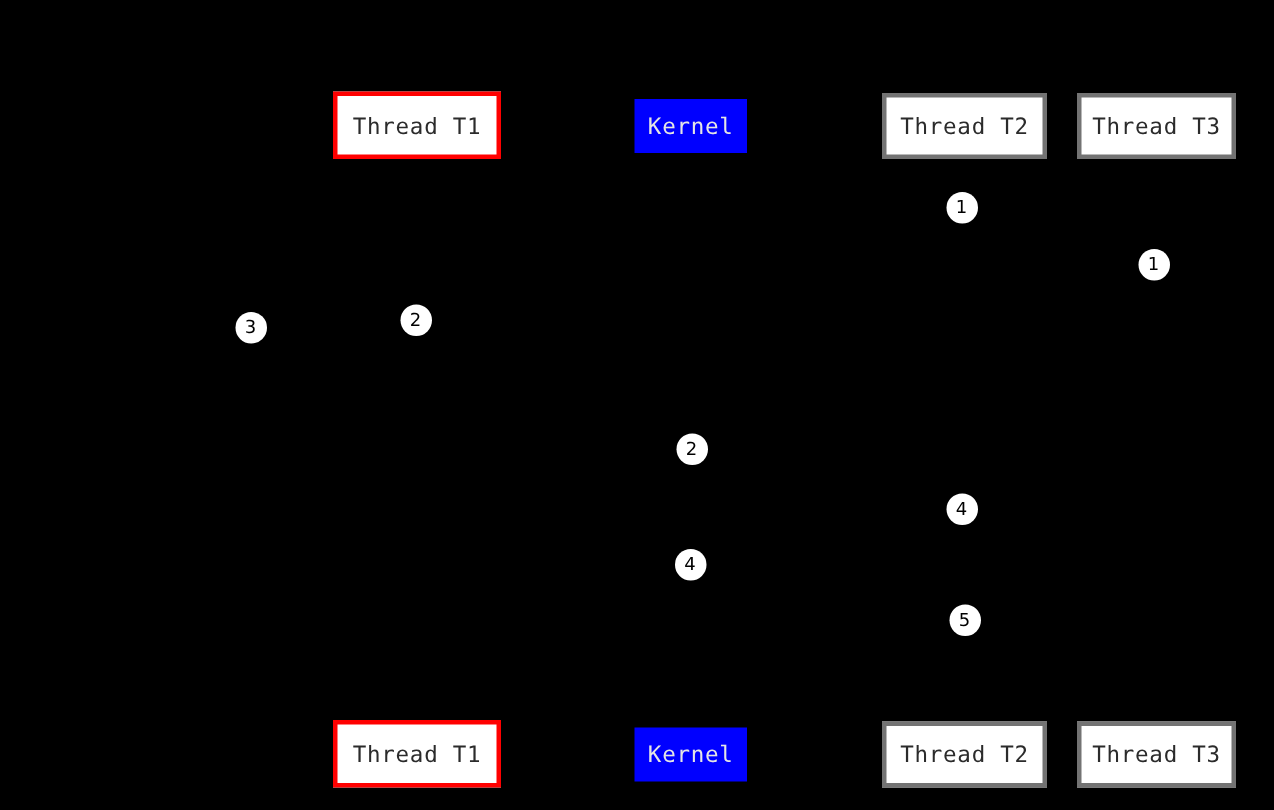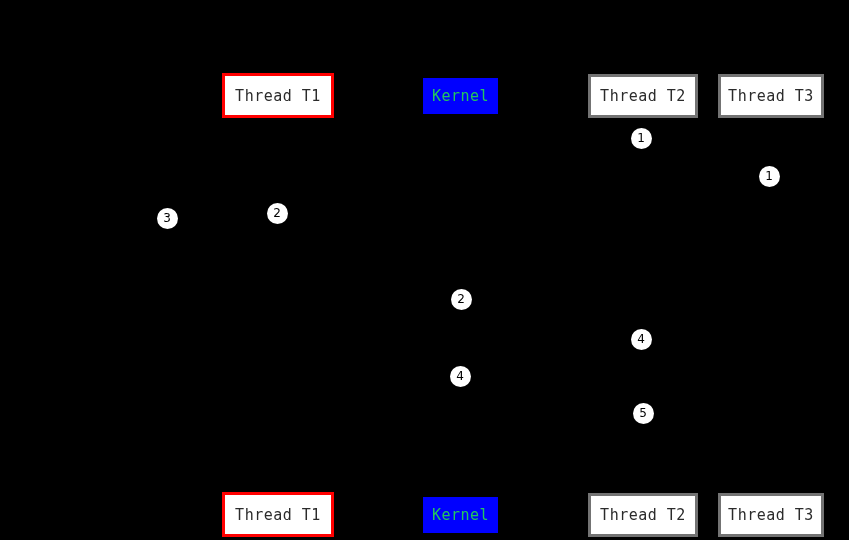--- a/index.html
+++ b/index.html
@@ -20,35 +20,34 @@
   .participant {
     position: absolute;
     box-sizing: border-box;
     display: flex;
     align-items: center;
     justify-content: center;
     white-space: nowrap;
     font-family: "DejaVu Sans Mono", "Liberation Mono", monospace;
     font-size: 15px;
     letter-spacing: 0.5px;
-    margin-top: 12px;
   }
   .participant.framed {
     background: #FFFFFF;
     color: #2b2b2b;
   }
   .participant.red {
     border: 3px solid #FF0000;
   }
   .participant.blue {
     border: 3px solid #737373;
   }
   .participant.filled {
     background: #0000FF;
-    color: #22c55e;
+    color: #e5e5e5;
     border: 0;
   }
 
   
   .lifeline {
     position: absolute;
     width: 1px;
     background: #000000;
   }
 

